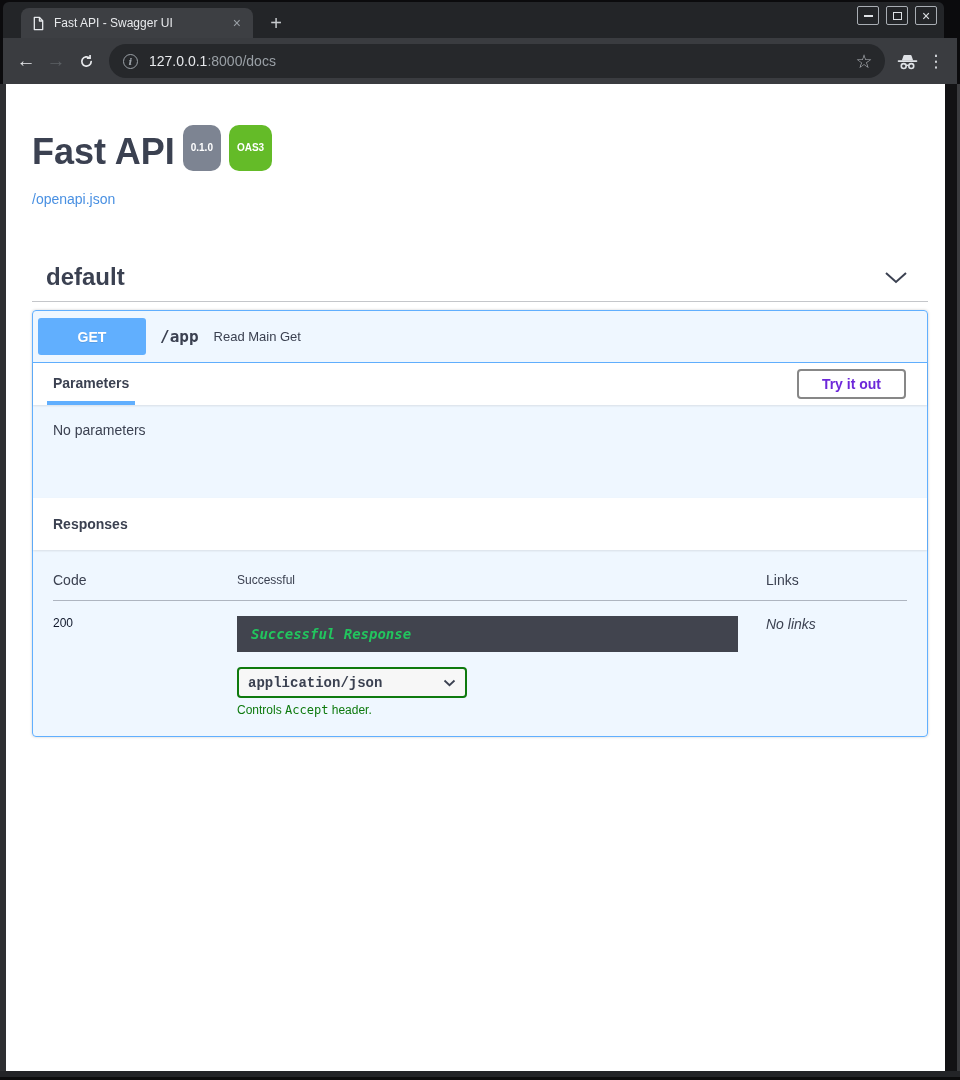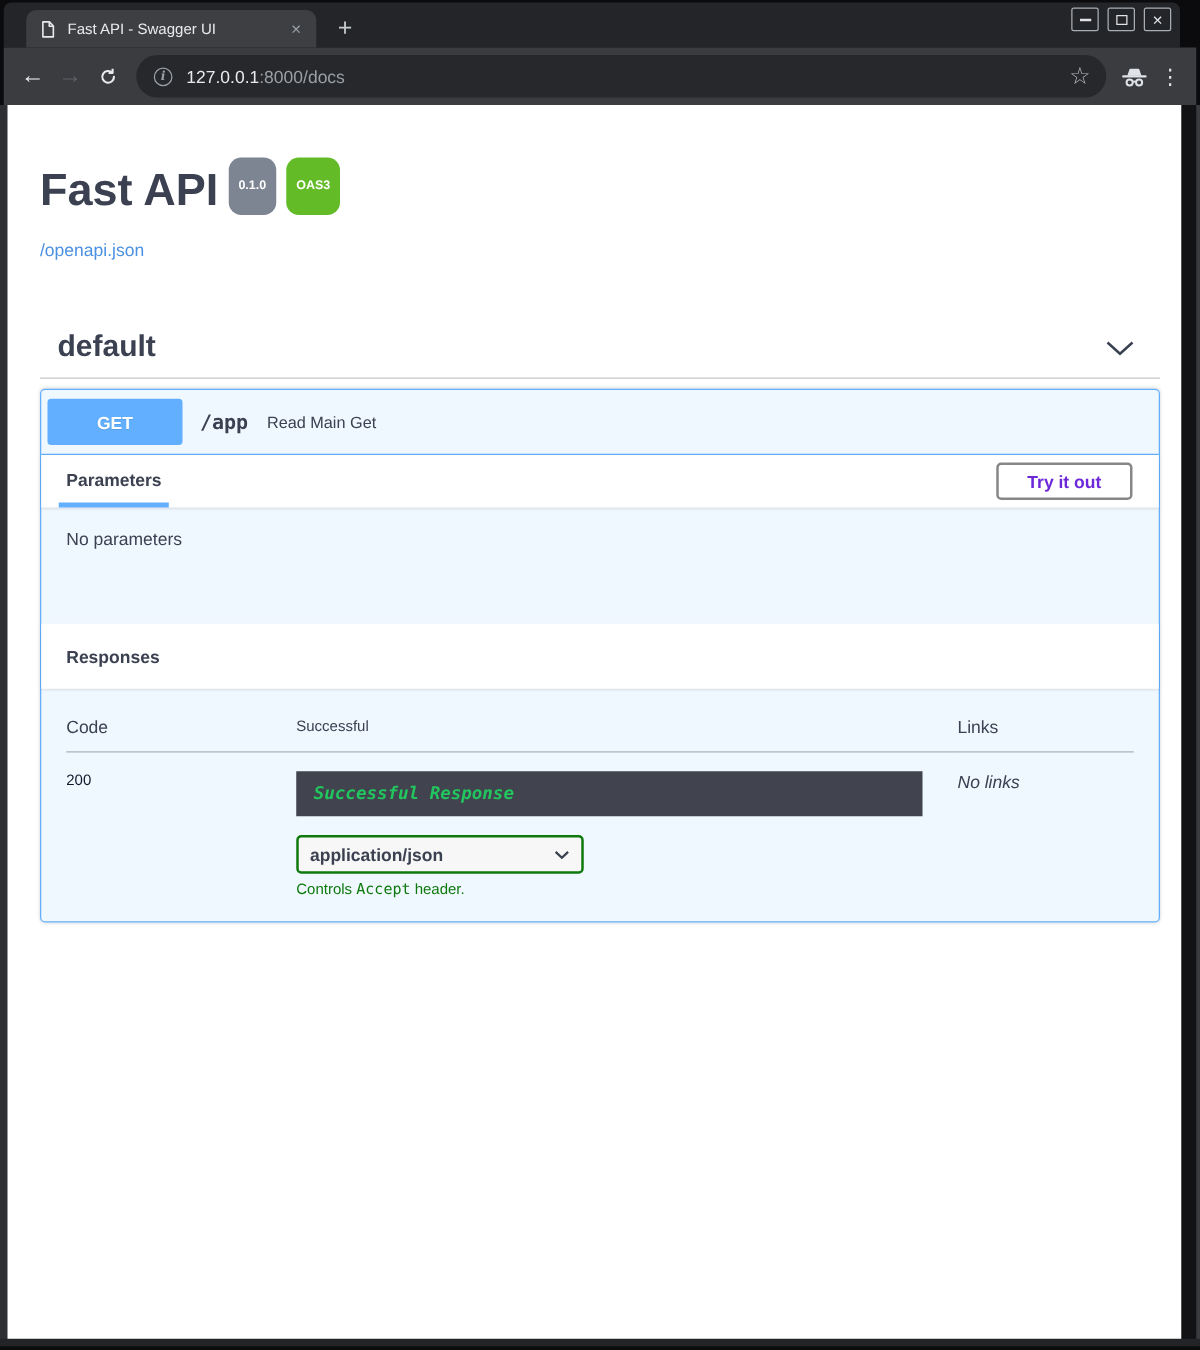--- a/index.html
+++ b/index.html
@@ -100,21 +100,21 @@
   .cell-code { font-size:12px; color:#0f172a; }
   .cell-desc { padding-right:28px; }
   .resp-box { background:#41444e; border-radius:0; padding:10px 14px;
     color:#22c55e; font-family:"DejaVu Sans Mono", monospace; font-style:italic;
     font-weight:bold; font-size:14px; }
   .cell-links { font-size:14px; font-style:italic; color:#3b4151; }
 
   .select-wrap { position:relative; width:230px; margin-top:15px; }
   .media-select { width:100%; height:31px; appearance:none; -webkit-appearance:none;
     background:#f7f7f7; border:2px solid #0e7a0e; border-radius:4px;
-    font-family:Liberation Sans, sans-serif; font-size:14px; font-weight:bold;
+    font-family:Liberation Mono, monospace; font-size:14px; font-weight:bold;
     color:#3b4151; padding:0 28px 0 9px; }
   .select-chevron { position:absolute; right:11px; top:12px; pointer-events:none; }
   .accept-note { margin-top:5px; font-size:12px; color:#0e7a0e; }
   .accept-note code { font-family:"DejaVu Sans Mono", monospace; font-size:12px; }
 </style>
 </head>
 <body>
 
 <div class="frame"></div>
 <div class="frame-right"></div>

